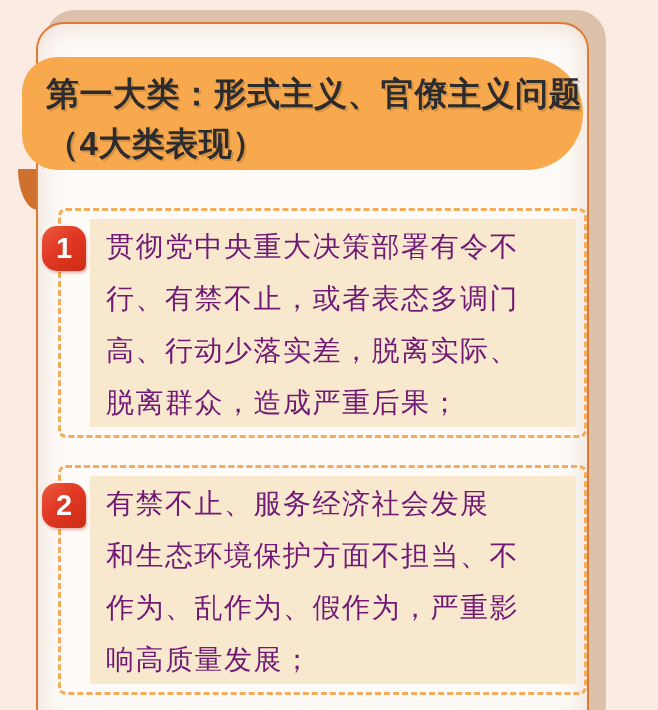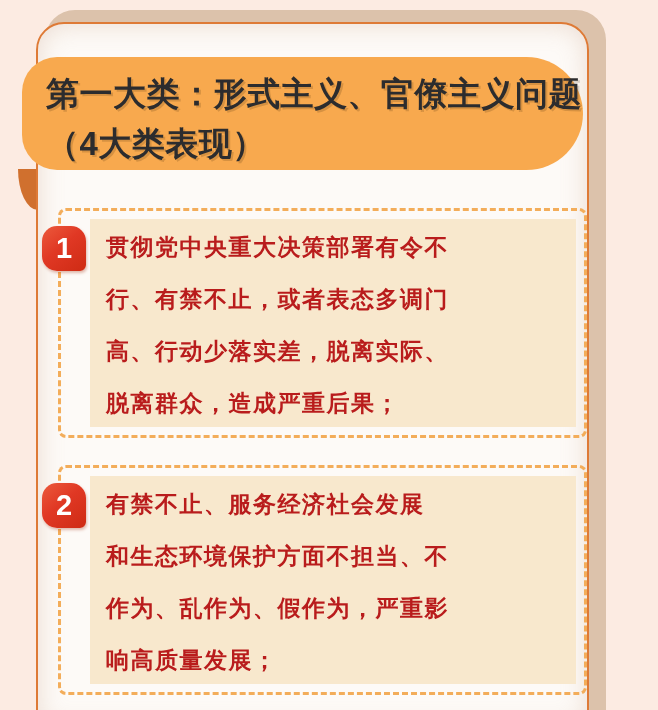--- a/index.html
+++ b/index.html
@@ -42,22 +42,22 @@
     z-index:4;
   }
   .item-1 { top:208px; }
   .item-2 { top:465px; }
   .item-bg {
     position:absolute; left:29px; top:8px; right:8px; bottom:8px;
     background:#F8E8CD;
   }
   .item-text {
     padding:2px 4px 0 16px;
-    font-size:23px; line-height:52px; letter-spacing:1.5px;
-    color:#b91c1c; font-weight:700;
+    font-size:28px; line-height:52px; letter-spacing:1.5px;
+    color:#701a75; font-weight:400;
     white-space:pre-line;
   }
   .badge {
     position:absolute; left:-19px; top:15px; width:44px; height:45px;
     background:linear-gradient(140deg, #EC5A3C 0%, #E03824 45%, #CE2B14 100%);
     border-radius:15px 15px 6px 15px;
     box-shadow:1px 2px 3px rgba(170,60,30,0.35);
     display:flex; align-items:center; justify-content:center;
     color:#FFFFFF; font-size:29px; font-weight:900;
     z-index:5;

